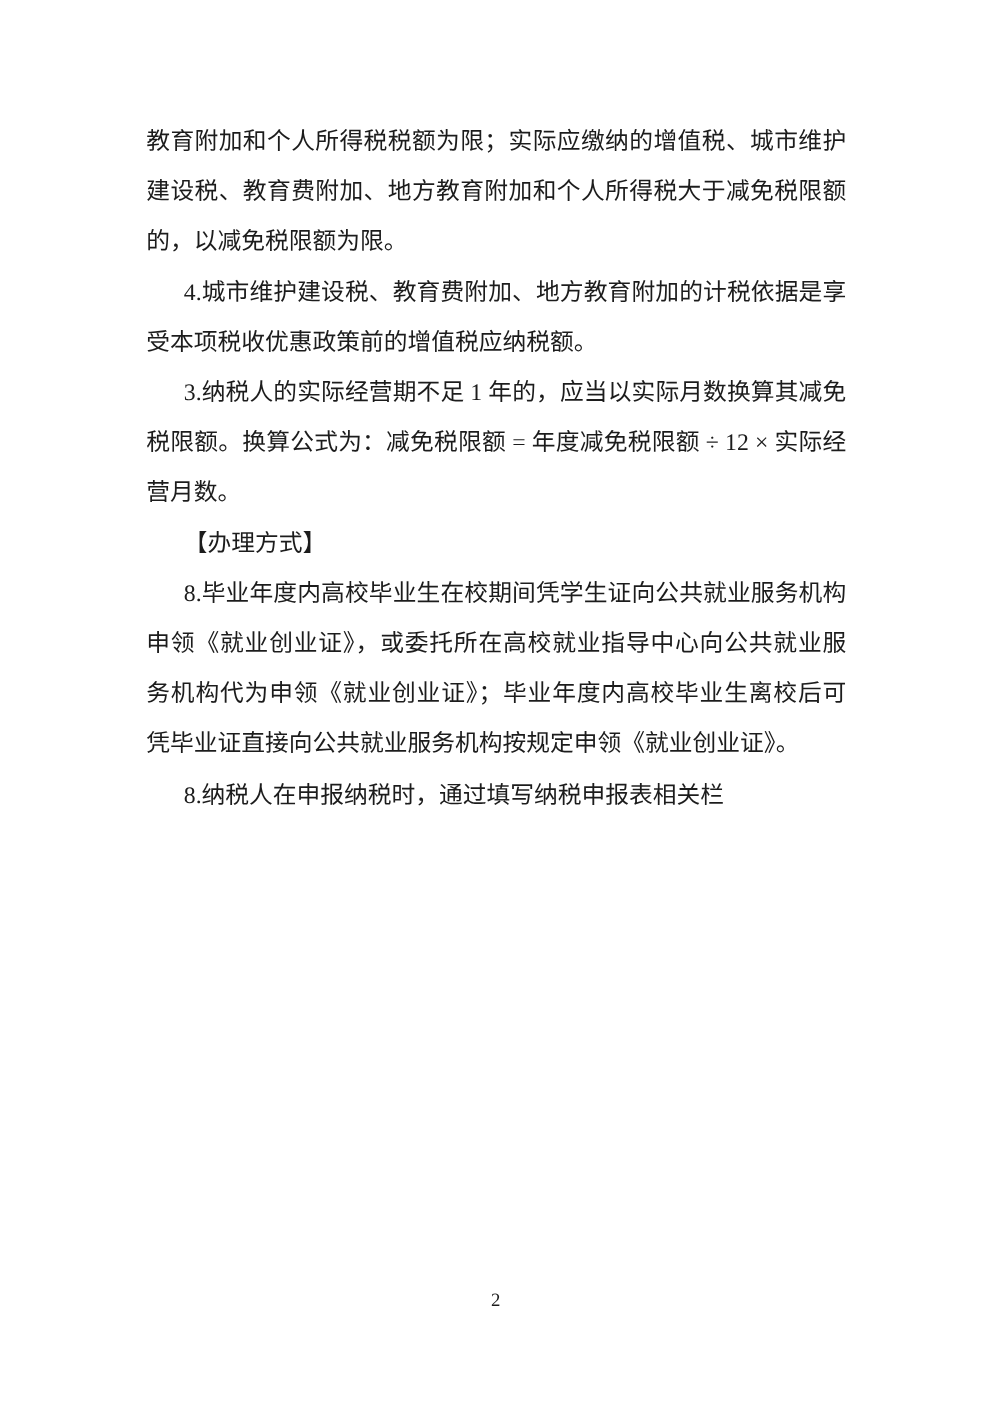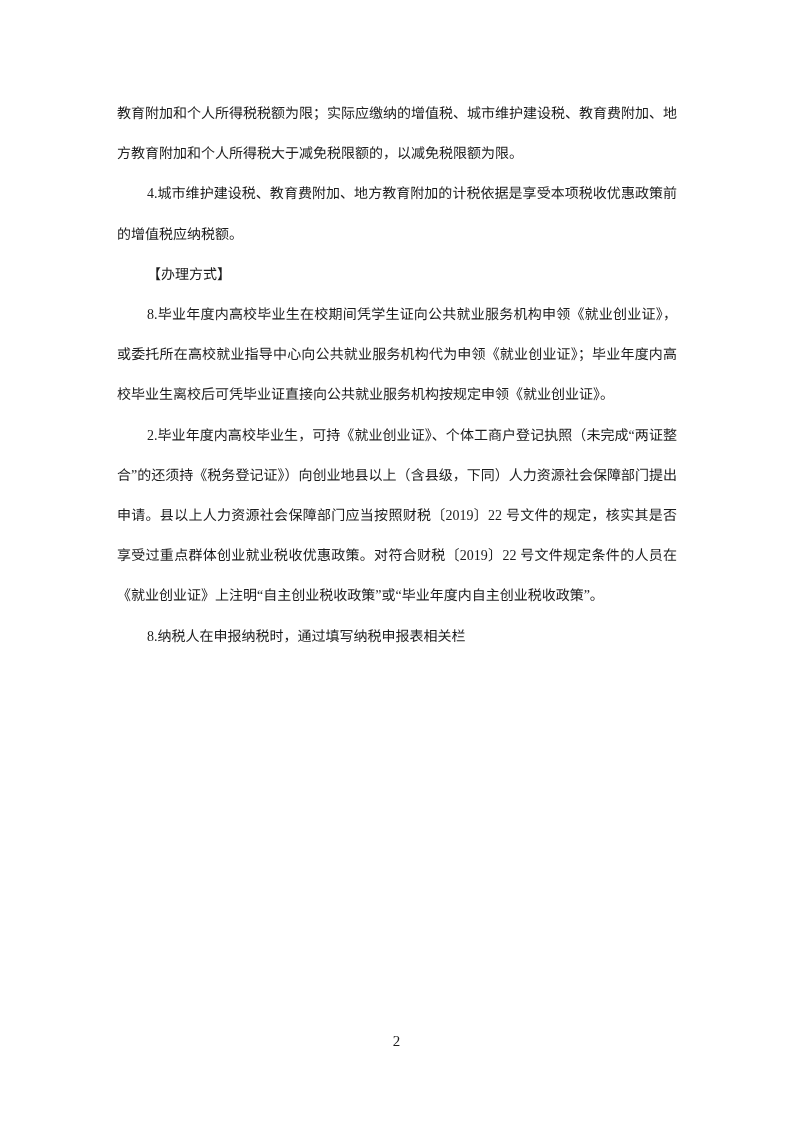--- a/index.html
+++ b/index.html
@@ -18,21 +18,21 @@
   }
   .text-block {
     position: absolute;
     left: 117px;
     top: 94px;
     width: 560px;
   }
   .para {
     margin: 0;
     padding: 0;
-    font-size: 14px;
+    font-size: 19px;
     line-height: 40.2px;
     text-align: justify;
     text-justify: inter-character;
     text-indent: 30px;
     word-break: normal;
   }
   .para.continuation {
     text-indent: 0;
   }
   .footer {
@@ -49,23 +49,23 @@
   }
 </style>
 </head>
 <body>
 
 <div class="page">
 
   <div class="text-block">
     <p class="para continuation">教育附加和个人所得税税额为限；实际应缴纳的增值税、城市维护建设税、教育费附加、地方教育附加和个人所得税大于减免税限额的，以减免税限额为限。</p>
     <p class="para">4.城市维护建设税、教育费附加、地方教育附加的计税依据是享受本项税收优惠政策前的增值税应纳税额。</p>
+    <p class="para">3.纳税人的实际经营期不足 1 年的，应当以实际月数换算其减免税限额。换算公式为：减免税限额 = 年度减免税限额 ÷ 12 × 实际经营月数。</p>
     <p class="para">【办理方式】</p>
     <p class="para">8.毕业年度内高校毕业生在校期间凭学生证向公共就业服务机构申领《就业创业证》，或委托所在高校就业指导中心向公共就业服务机构代为申领《就业创业证》；毕业年度内高校毕业生离校后可凭毕业证直接向公共就业服务机构按规定申领《就业创业证》。</p>
-    <p class="para">2.毕业年度内高校毕业生，可持《就业创业证》、个体工商户登记执照（未完成“两证整合”的还须持《税务登记证》）向创业地县以上（含县级，下同）人力资源社会保障部门提出申请。县以上人力资源社会保障部门应当按照财税〔2019〕22 号文件的规定，核实其是否享受过重点群体创业就业税收优惠政策。对符合财税〔2019〕22 号文件规定条件的人员在《就业创业证》上注明“自主创业税收政策”或“毕业年度内自主创业税收政策”。</p>
     <p class="para">8.纳税人在申报纳税时，通过填写纳税申报表相关栏</p>
   </div>
 
   <div class="footer">
     <span class="pagenum">2</span>
   </div>
 
 </div>
 
 </body></html>

